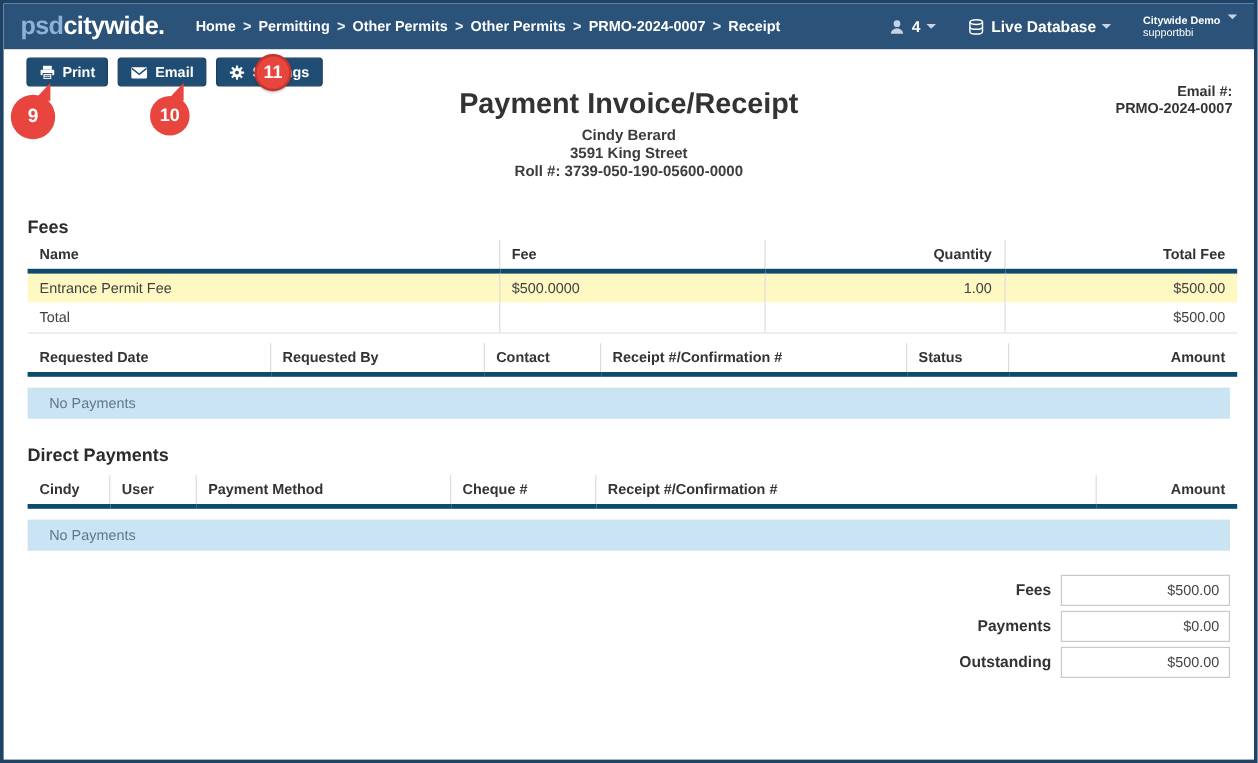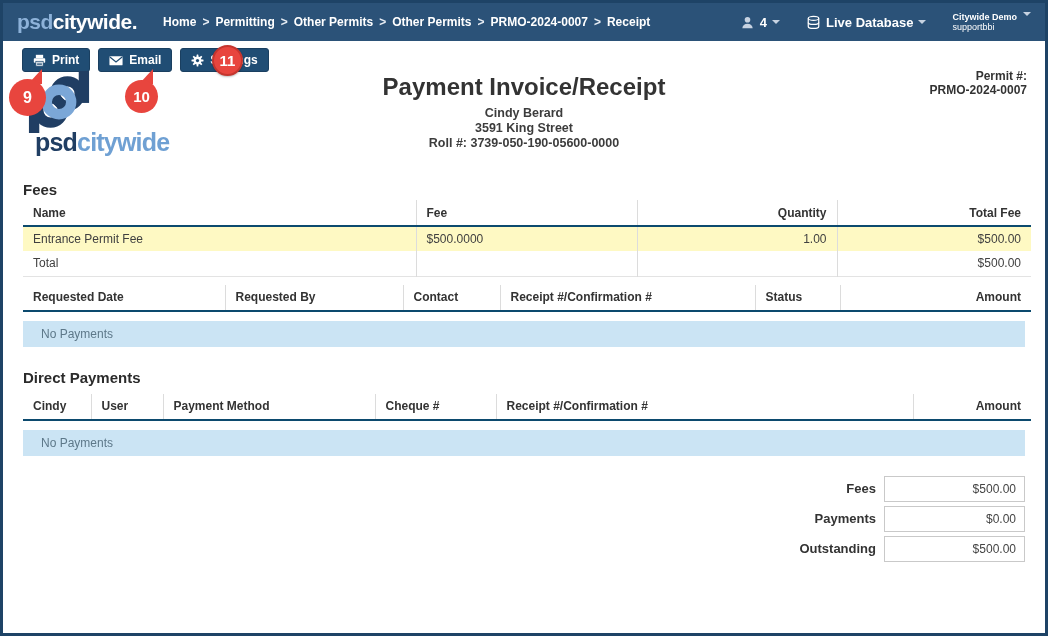--- a/index.html
+++ b/index.html
@@ -58,21 +58,21 @@
   .page-title { font-size:24px; font-weight:700; color:#333; }
   .sub-lines { margin-top:5px; font-size:12.5px; font-weight:700; color:#3c3c3c; line-height:15px; }
   .permit-block { position:absolute; top:28px; right:18px; text-align:right; font-size:12px; line-height:14px; color:#333; }
   .permit-label { font-weight:700; }
   .permit-num { font-weight:600; }
   
   .content { position:absolute; top:140px; left:20px; right:20px; }
   h2.sec { font-size:15px; font-weight:700; color:#2b2b2b; }
   table { width:100%; border-collapse:collapse; table-layout:fixed; }
   .tbl { margin-top:2px; }
-  th { font-size:12px; font-weight:700; color:#333; text-align:left; padding:5px 10px; border-bottom:2px solid #0c4a6e; height:26px; }
+  th { font-size:12px; font-weight:700; color:#333; text-align:left; padding:5px 10px; border-bottom:4px solid #0c4a6e; height:26px; }
   td { font-size:12px; color:#404040; padding:5px 10px; height:25px; }
   th + th, td + td { border-left:1px solid #dcdcdc; }
   .ta-r { text-align:right; }
   tr.stripe { background:#fef9c3; }
   .fees-table { border-bottom:1px solid #e3e3e3; }
   .mt-online { margin-top:38px; }
   .mt-hdr { margin-top:8px; }
   .no-pay { margin-top:9px; height:26px; background:#cbe4f4; color:#5d7889; font-size:12px; display:flex; align-items:center; padding-left:18px; }
   .mt-direct { margin-top:22px; }
   
@@ -172,44 +172,32 @@
       <span>Settings</span>
     </button>
   </div>
 
   <div class="badge-tail" id="tail9"></div>
   <div class="badge" id="badge9">9</div>
   <div class="badge-tail" id="tail10"></div>
   <div class="badge" id="badge10">10</div>
   <div class="badge" id="badge11">11</div>
 
-  <div class="logo-block">
-    <span class="icon">
-      <svg width="64" height="62" viewBox="0 0 64 66">
-        <circle cx="23" cy="42" r="13" fill="none" stroke="#203e63" stroke-width="11"></circle>
-        <circle cx="41" cy="24" r="13" fill="none" stroke="#203e63" stroke-width="11"></circle>
-        <circle cx="32" cy="33" r="13" fill="none" stroke="#7ba7d7" stroke-width="11"></circle>
-        <rect x="0" y="32" width="11" height="34" fill="#203e63"></rect>
-        <rect x="53" y="0" width="11" height="34" fill="#203e63"></rect>
-      </svg>
-    </span>
-    <div class="logo-word"><span class="dk">psd</span><span class="lt">citywide</span></div>
-  </div>
 
   <div class="title-block">
     <div class="page-title">Payment Invoice/Receipt</div>
     <div class="sub-lines">
       <div>Cindy Berard</div>
       <div>3591 King Street</div>
       <div>Roll #: 3739-050-190-05600-0000</div>
     </div>
   </div>
 
   <div class="permit-block">
-    <div class="permit-label">Permit #:</div>
+    <div class="permit-label">Email #:</div>
     <div class="permit-num">PRMO-2024-0007</div>
   </div>
 
   <div class="content">
 
     <h2 class="sec">Fees</h2>
     <table class="tbl fees-table">
       <colgroup>
           <col style="width:393px">
           <col style="width:221px">

